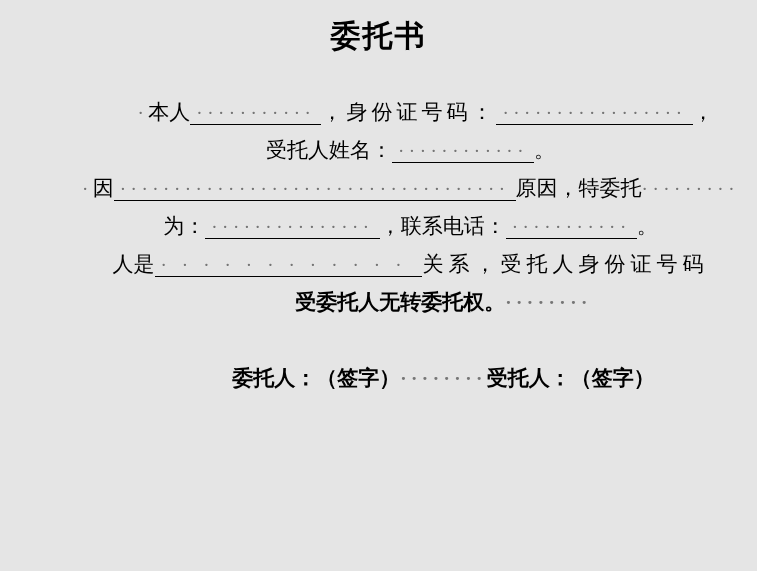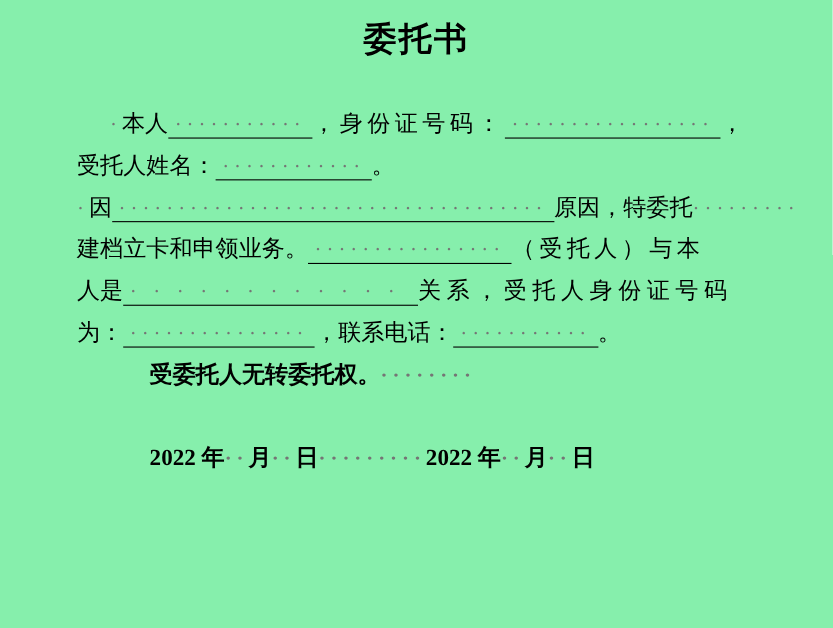--- a/index.html
+++ b/index.html
@@ -4,37 +4,38 @@
 <style>
   html, body {
     margin: 0;
     padding: 0;
     background: #ffffff;
   }
   .page {
     position: relative;
     width: 757px;
     height: 571px;
-    background: #86efac;
+    background: #e5e5e5;
     overflow: hidden;
     font-family: "Liberation Serif", "DejaVu Serif", serif;
     color: #000000;
   }
   .doc-title {
     padding-top: 18px;
     height: 36px;
     line-height: 36px;
     text-align: center;
     font-size: 30px;
     font-weight: bold;
     letter-spacing: 2px;
   }
   .doc-body {
     padding: 39px 6px 0 70px;
     font-size: 21px;
+    text-align: center;
   }
   .line {
     height: 38px;
     line-height: 38px;
     white-space: nowrap;
   }
   .line span { vertical-align: baseline; }
   .spacer { height: 38px; }
   .indent1 { padding-left: 30px; }
   .indent2 { padding-left: 66px; font-weight: bold; }
@@ -68,37 +69,34 @@
 
     <div class="line">
       <span>受托人姓名：</span><span class="dots blank">············</span><span>。</span>
     </div>
 
     <div class="line">
       <span class="dots">·</span><span>因</span><span class="dots blank">····································</span><span>原因，特委托</span><span class="dots">·········</span>
     </div>
 
 
+
     <div class="line">
-      <span>建档立卡和申领业务。</span><span class="dots blank">················</span><span class="sp2">（受托人）与本</span>
+      <span>为：</span><span class="dots blank">···············</span><span>，联系电话：</span><span class="dots blank">···········</span><span>。</span>
     </div>
 
     <div class="line">
       <span>人是</span><span class="dots blank dots-wide">············</span><span class="sp5">关系，受托人身份证号码</span>
-    </div>
-
-    <div class="line">
-      <span>为：</span><span class="dots blank">···············</span><span>，联系电话：</span><span class="dots blank">···········</span><span>。</span>
     </div>
 
     <div class="line indent2">
       <span>受委托人无转委托权。</span><span class="dots">········</span>
     </div>
 
     <div class="spacer"></div>
 
+    <div class="line indent2">
+      <span>委托人：（签字）</span><span class="dots">········</span><span>受托人：（签字）</span>
+    </div>
 
-    <div class="line indent2">
-      <span>2022 年</span><span class="dots">··</span><span>月</span><span class="dots">··</span><span>日</span><span class="dots">·········</span><span>2022 年</span><span class="dots">··</span><span>月</span><span class="dots">··</span><span>日</span>
-    </div>
 
   </div>
 </div>
 
 </body></html>

